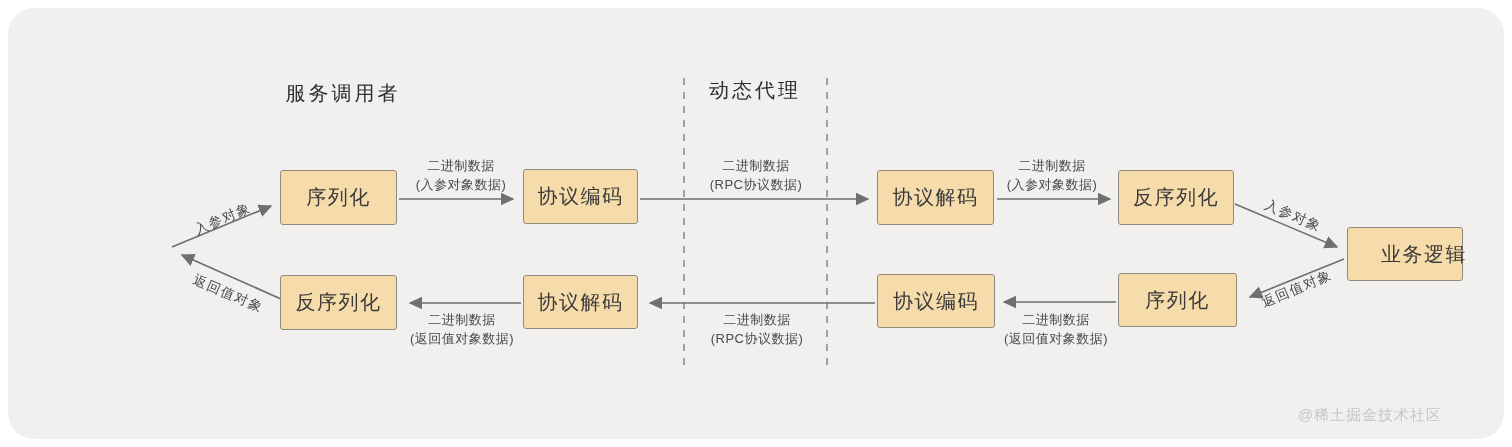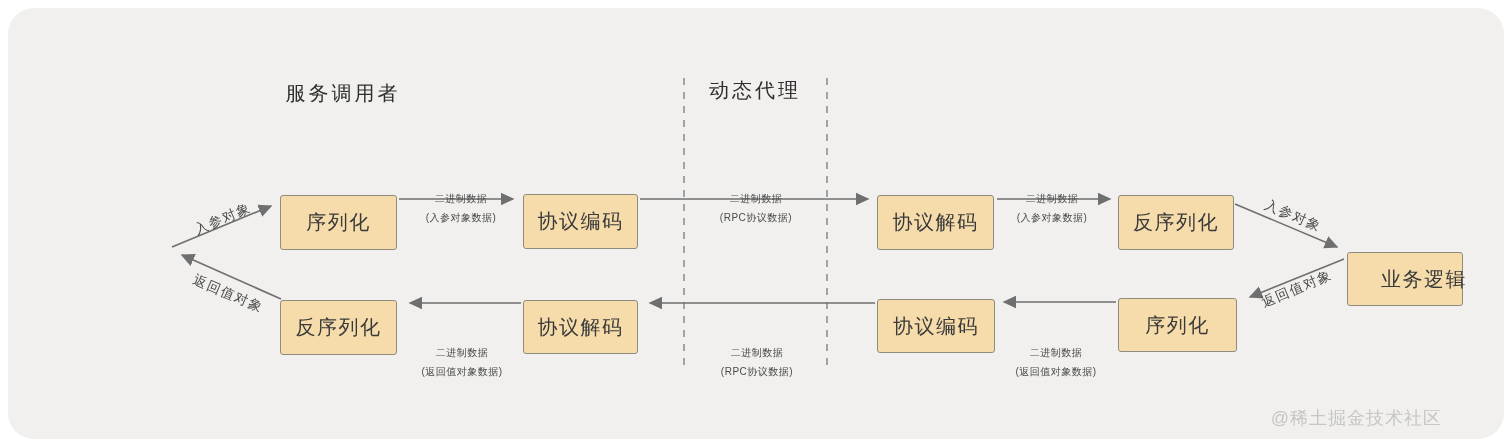--- a/index.html
+++ b/index.html
@@ -54,47 +54,45 @@
     border: 1.5px solid var(--node-border);
     border-radius: 3px;
     display: flex;
     align-items: center;
     justify-content: center;
     font-size: 20px;
     letter-spacing: 1.5px;
     color: var(--node-text);
     box-sizing: border-box;
     white-space: nowrap;
-    margin-top: 25px;
   }
   .edge-label {
     position: absolute;
     width: 190px;
     transform: translateX(-50%);
     text-align: center;
-    font-size: 10px;
+    font-size: 13px;
     line-height: 19px;
     letter-spacing: 0.5px;
     color: var(--label-text);
     white-space: nowrap;
-    margin-top: 33px;
   }
   .diag-label {
     position: absolute;
     font-size: 13.5px;
     letter-spacing: 1.5px;
     color: var(--label-text);
     white-space: nowrap;
     transform: translate(-50%, -50%) rotate(var(--rot));
   }
   .watermark {
     position: absolute;
     right: 16px;
     top: 406px;
-    font-size: 18px;
+    font-size: 15px;
     letter-spacing: 1px;
     color: var(--watermark-text);
   }
 </style>
 </head>
 <body>
 
 <div class="canvas"></div>
 
 <div class="stage">

